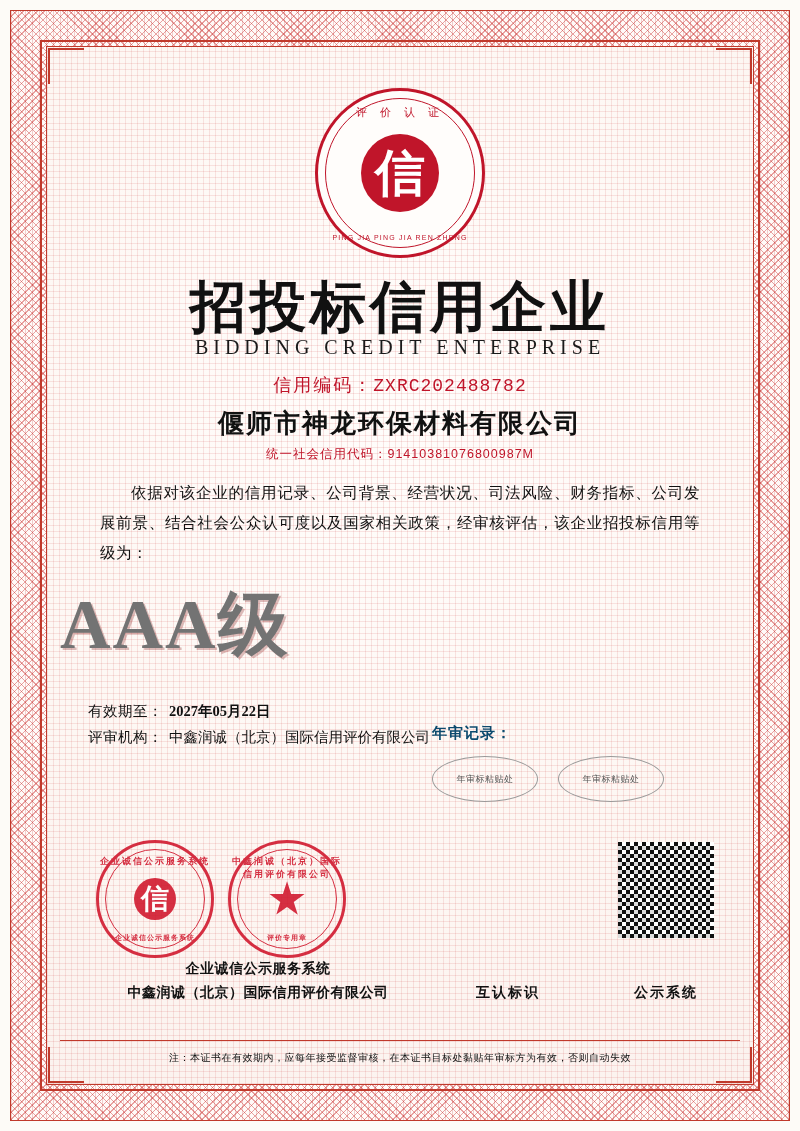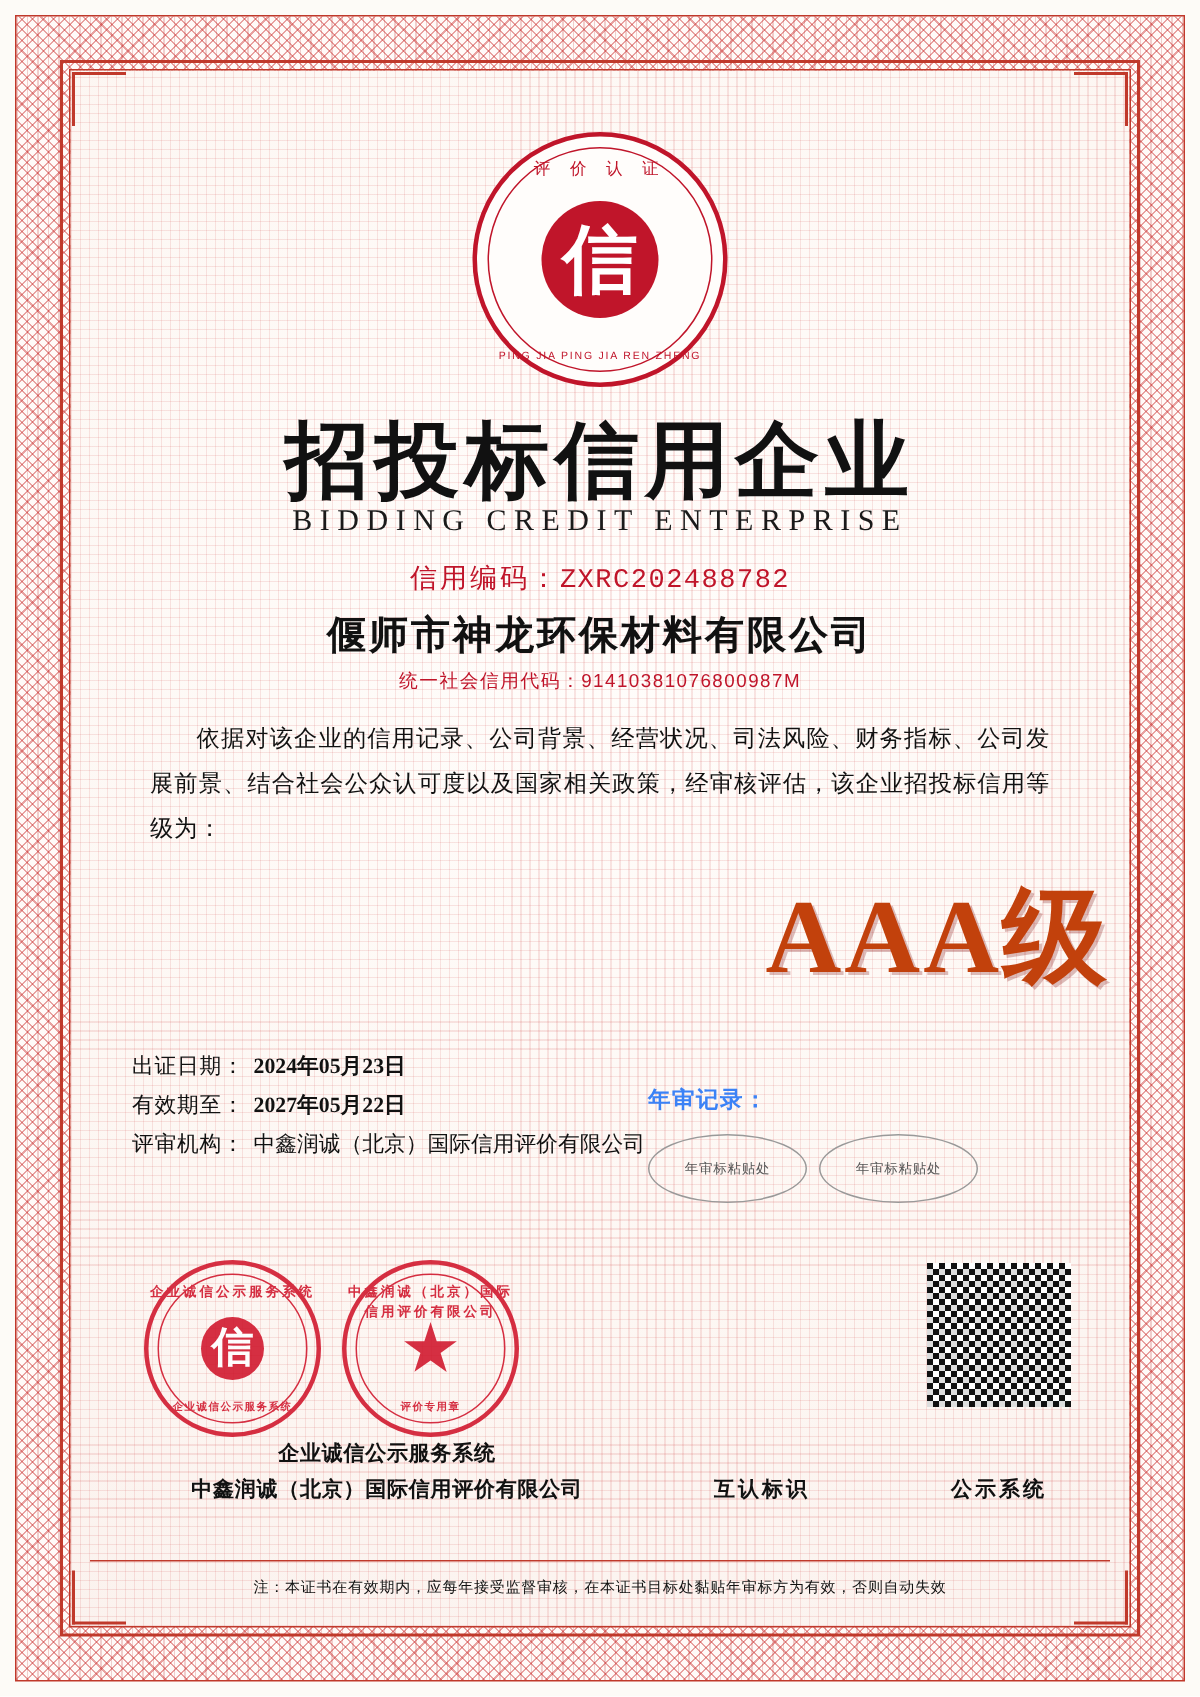--- a/index.html
+++ b/index.html
@@ -199,25 +199,25 @@
     text-align: justify;
     text-indent: 2em;
     letter-spacing: 0.5px;
   }
 
   
   .grade {
     position: absolute;
     top: 520px;
     left: 0; right: 0;
-    text-align: right;
+    text-align: left;
     font-family: "Liberation Serif", serif;
     font-size: 70px;
     font-weight: bold;
-    color: #c2410c;
+    color: #737373;
     letter-spacing: 2px;
     text-shadow: 2px 2px 0 rgba(120,0,0,0.25);
   }
 
   
   .info-block {
     position: absolute;
     top: 640px;
     left: 28px;
     font-family: "Liberation Sans", sans-serif;
@@ -232,28 +232,28 @@
 
   
   .annual-title {
     position: absolute;
     top: 666px;
     left: 372px;
     font-family: Liberation Sans, sans-serif;
     font-size: 15px;
     font-weight: bold;
     letter-spacing: 1px;
-    color: #3b82f6;
+    color: #0c4a6e;
   }
   .annual-ovals {
     position: absolute;
     top: 698px;
     left: 372px;
     display: flex;
-    gap: 8px;
+    gap: 20px;
   }
   .oval {
     width: 104px;
     height: 44px;
     border: 1px solid #999;
     border-radius: 50%;
     display: flex;
     align-items: center;
     justify-content: center;
     font-size: 9px;
@@ -445,23 +445,20 @@
     <div class="uscc-row">
       <span>统一社会信用代码：</span><span>91410381076800987M</span>
     </div>
 
     <div class="body-text">依据对该企业的信用记录、公司背景、经营状况、司法风险、财务指标、公司发展前景、结合社会公众认可度以及国家相关政策，经审核评估，该企业招投标信用等级为：</div>
 
     <div class="grade">AAA级</div>
 
     <div class="info-block">
       <div class="info-row">
-        <span class="k">出证日期：</span><span class="v">2024年05月23日</span>
-      </div>
-      <div class="info-row">
         <span class="k">有效期至：</span><span class="v">2027年05月22日</span>
       </div>
       <div class="info-row">
         <span class="k">评审机构：</span><span class="v plain">中鑫润诚（北京）国际信用评价有限公司</span>
       </div>
     </div>
 
     <div class="annual-title">年审记录：</div>
     <div class="annual-ovals">
       <div class="oval">年审标粘贴处</div>

